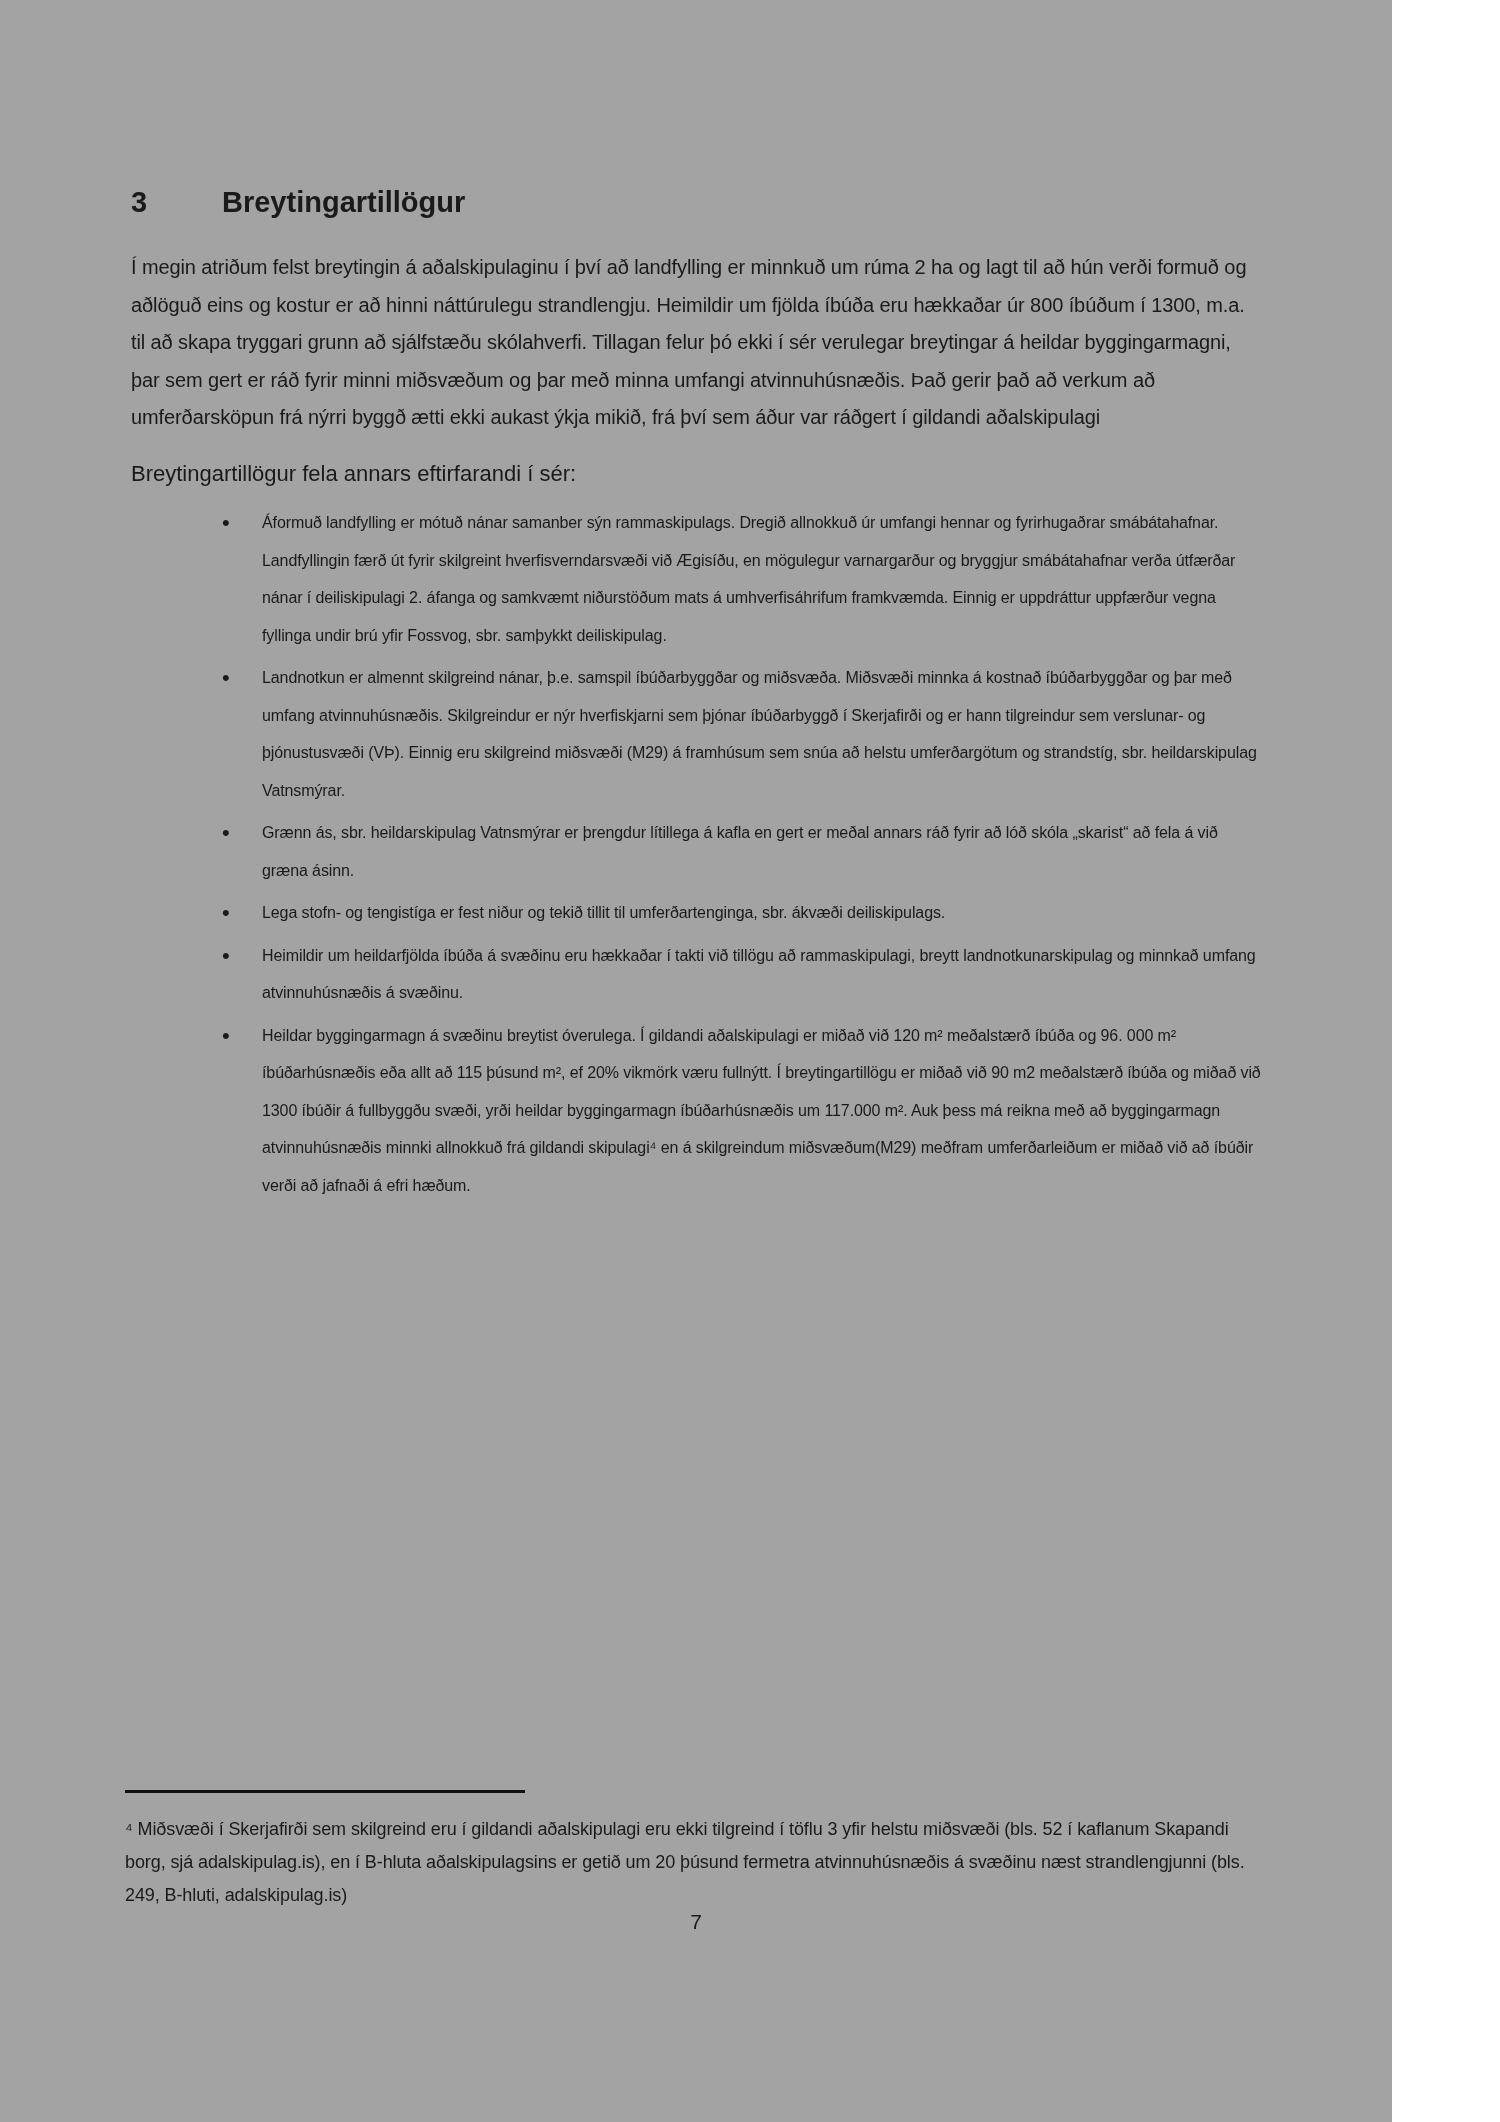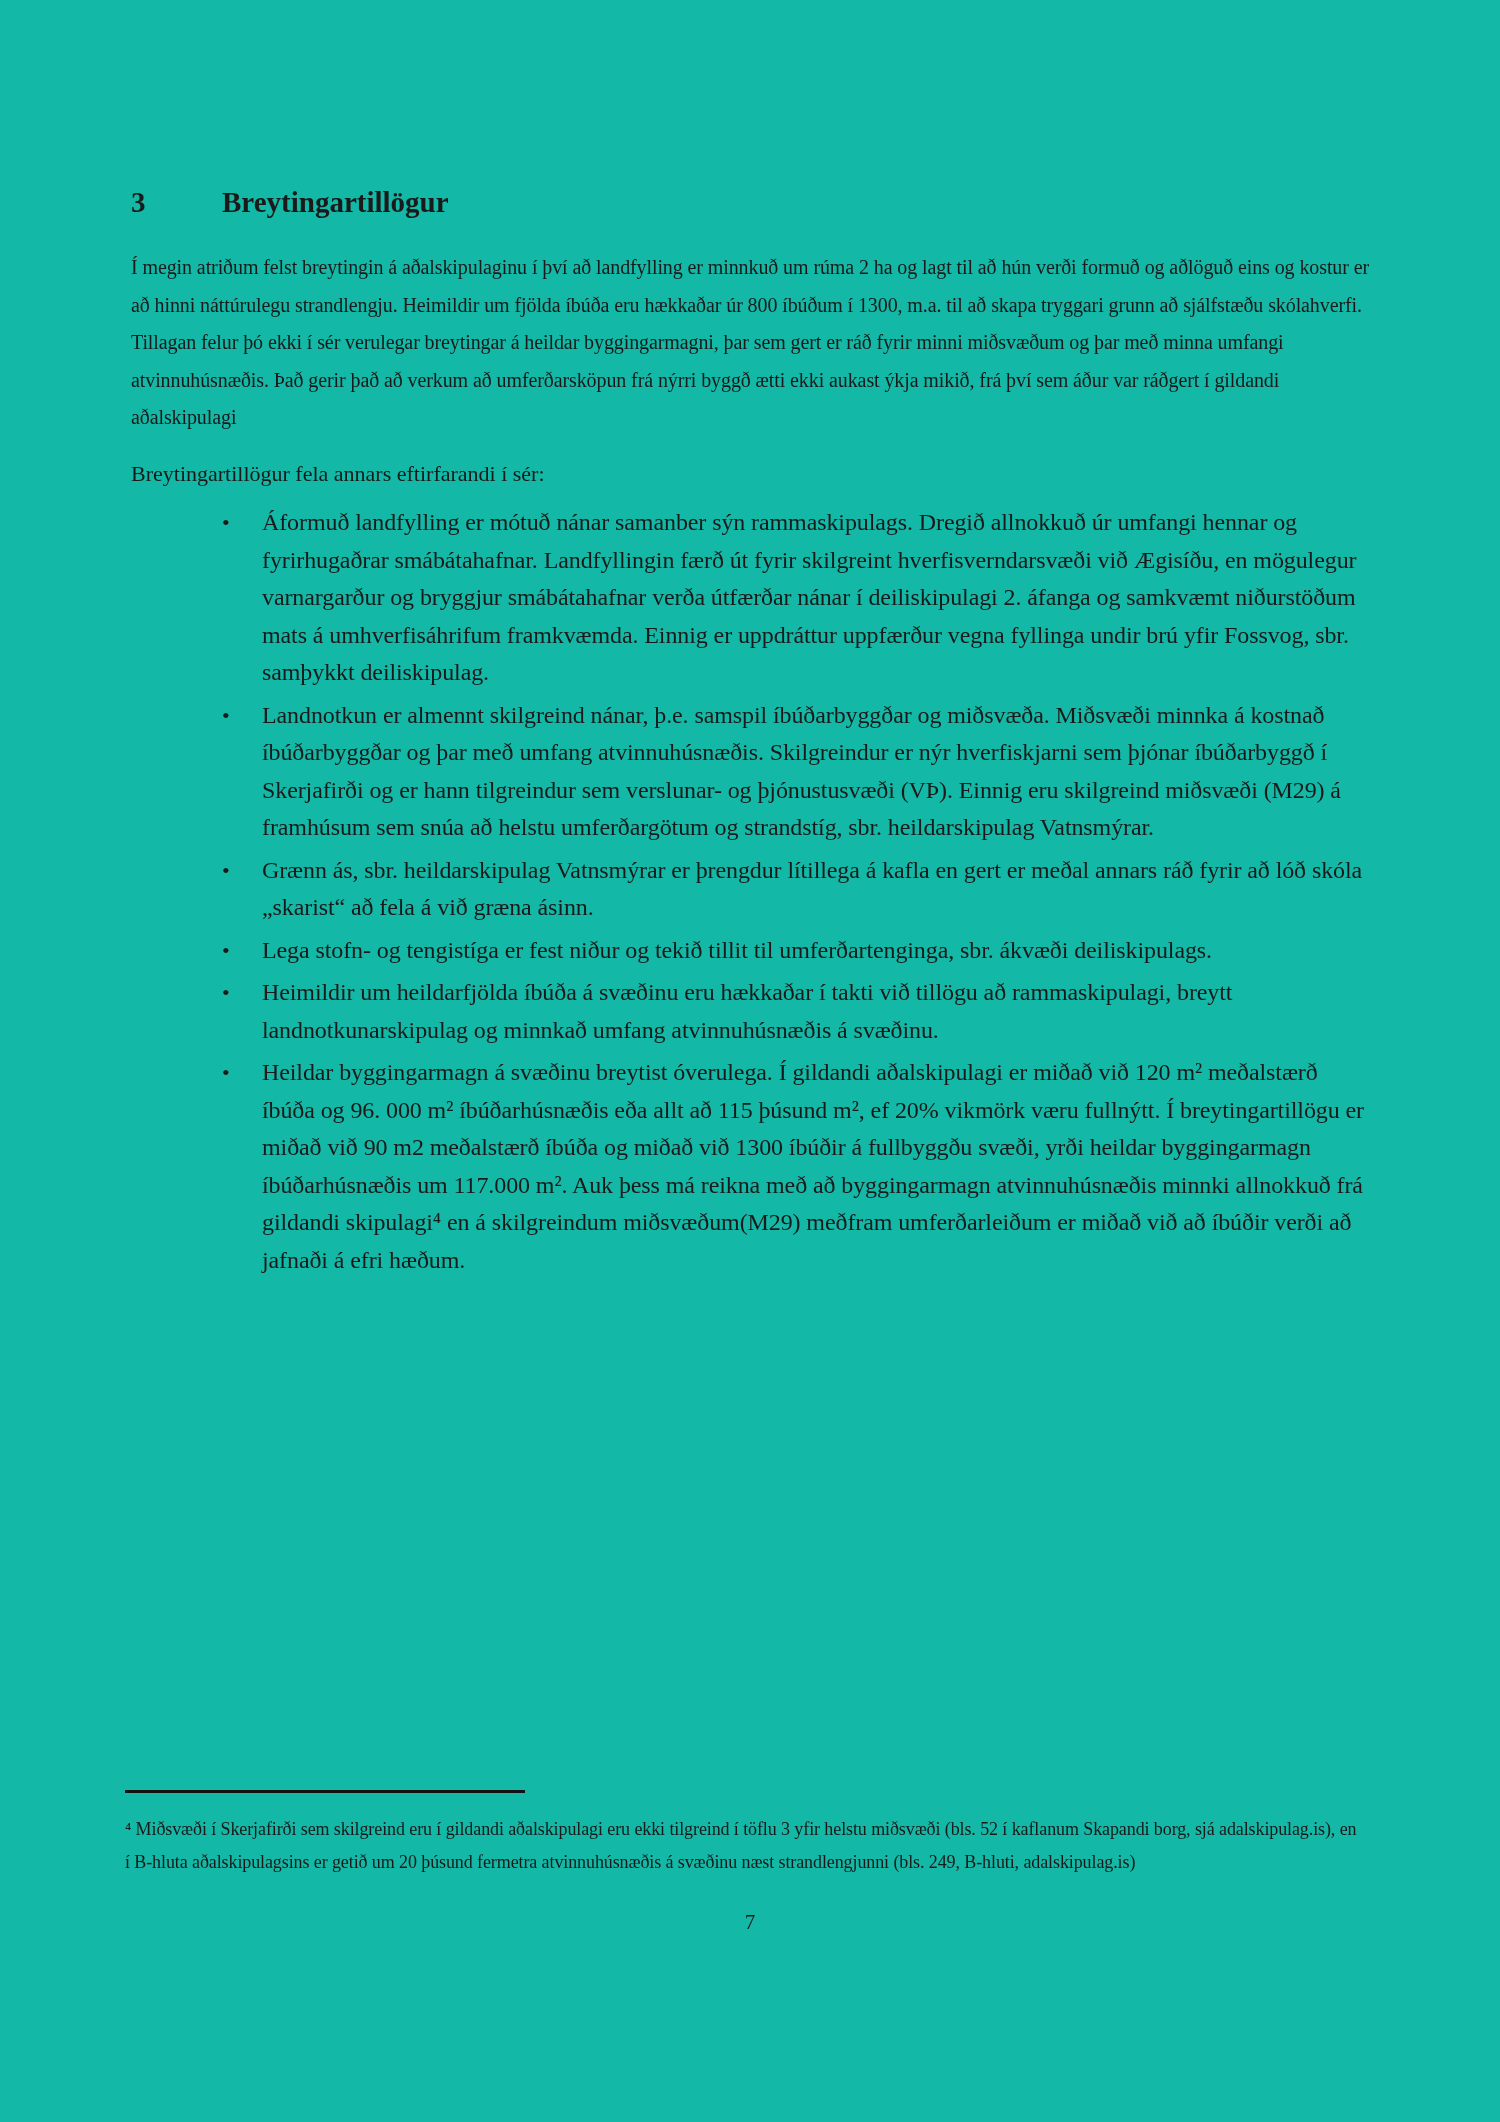--- a/index.html
+++ b/index.html
@@ -2,25 +2,25 @@
 <html lang="is"><head>
 <meta charset="utf-8">
 <style>
   html, body {
     margin: 0;
     padding: 0;
     background: #ffffff;
   }
   .page {
     position: relative;
-    width: 1500px;
+    width: 1392px;
     height: 2122px;
-    background: #14b8a6;
+    background: #a3a3a3;
     color: #1a1a1a;
-    font-family: Liberation Serif, serif;
+    font-family: Liberation Sans, sans-serif;
     box-sizing: border-box;
     padding: 186px 130px 0 131px;
     overflow: hidden;
   }
   h1.section-heading {
     margin: 0 0 30px 0;
     font-size: 29px;
     font-weight: 700;
     color: #1a1a1a;
     letter-spacing: 0;
@@ -43,21 +43,21 @@
   }
   ul.change-list {
     margin: 0;
     padding: 0;
     list-style: none;
     max-width: 1240px;
   }
   ul.change-list li {
     position: relative;
     padding-left: 131px;
-    font-size: 24px;
+    font-size: 16px;
     line-height: 37.5px;
     letter-spacing: -0.1px;
     margin-bottom: 5px;
   }
   ul.change-list li::before {
     content: "\2022";
     position: absolute;
     left: 91px;
     top: 0;
     font-size: 22px;

